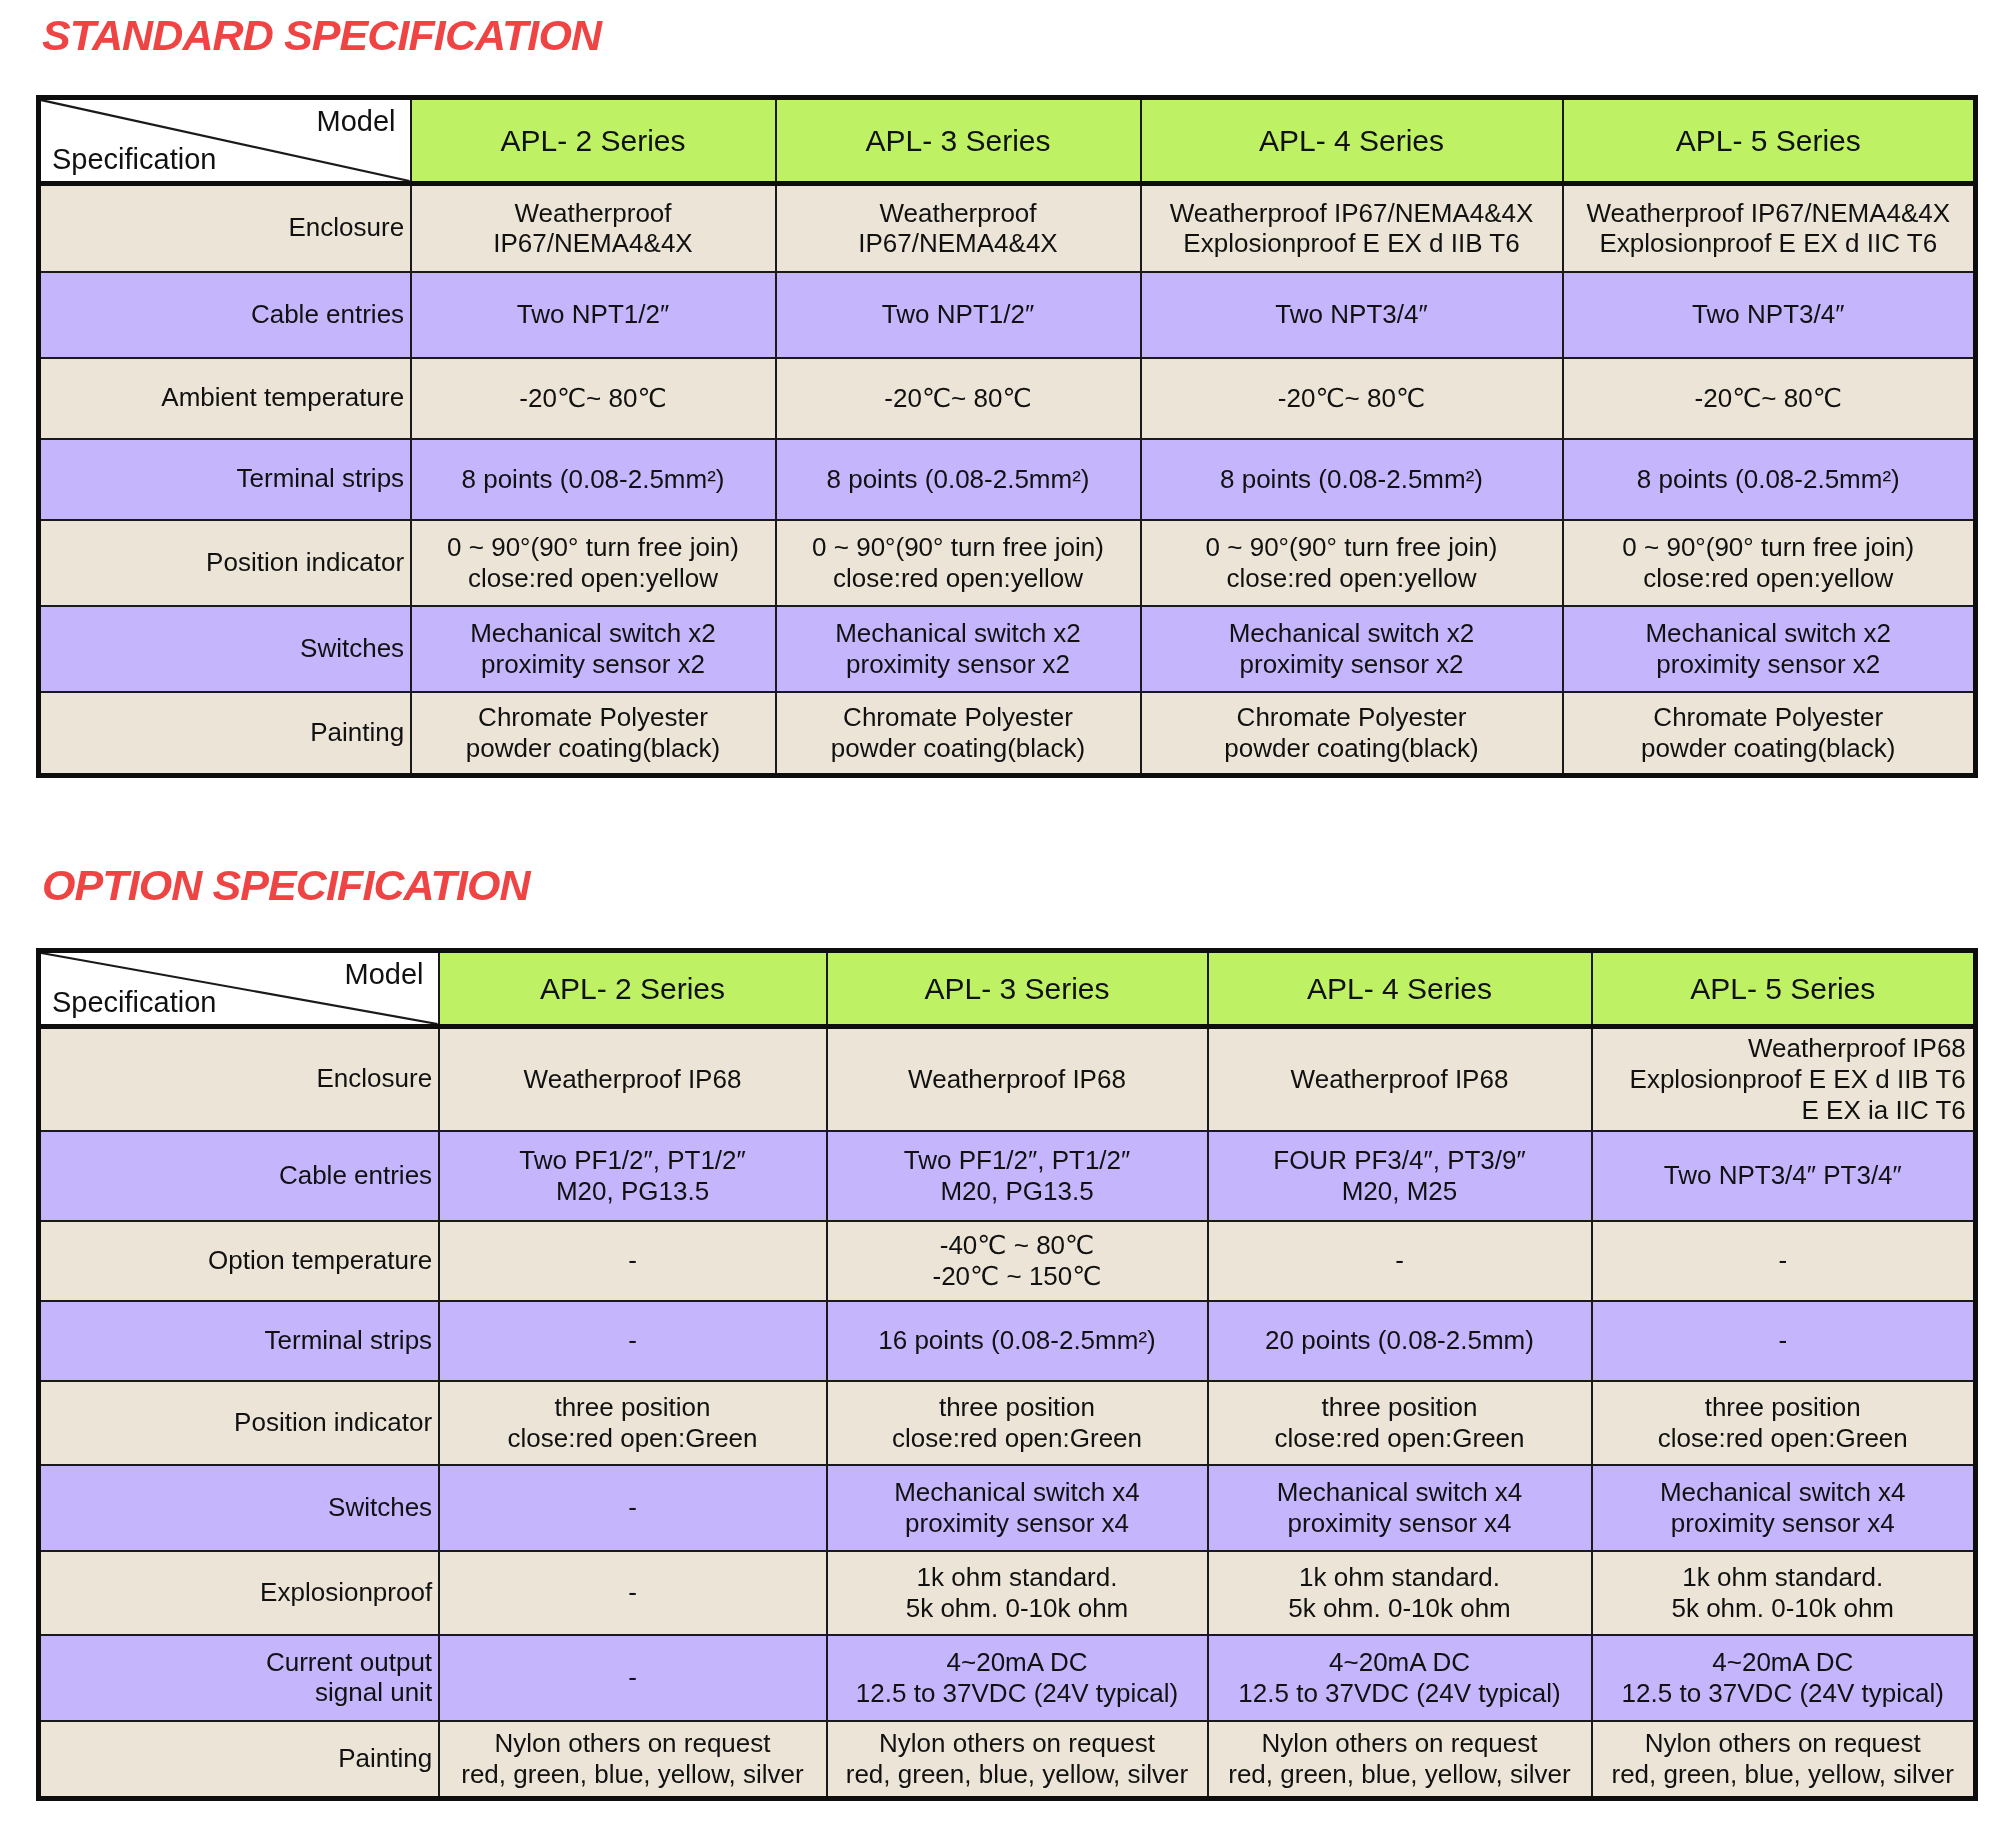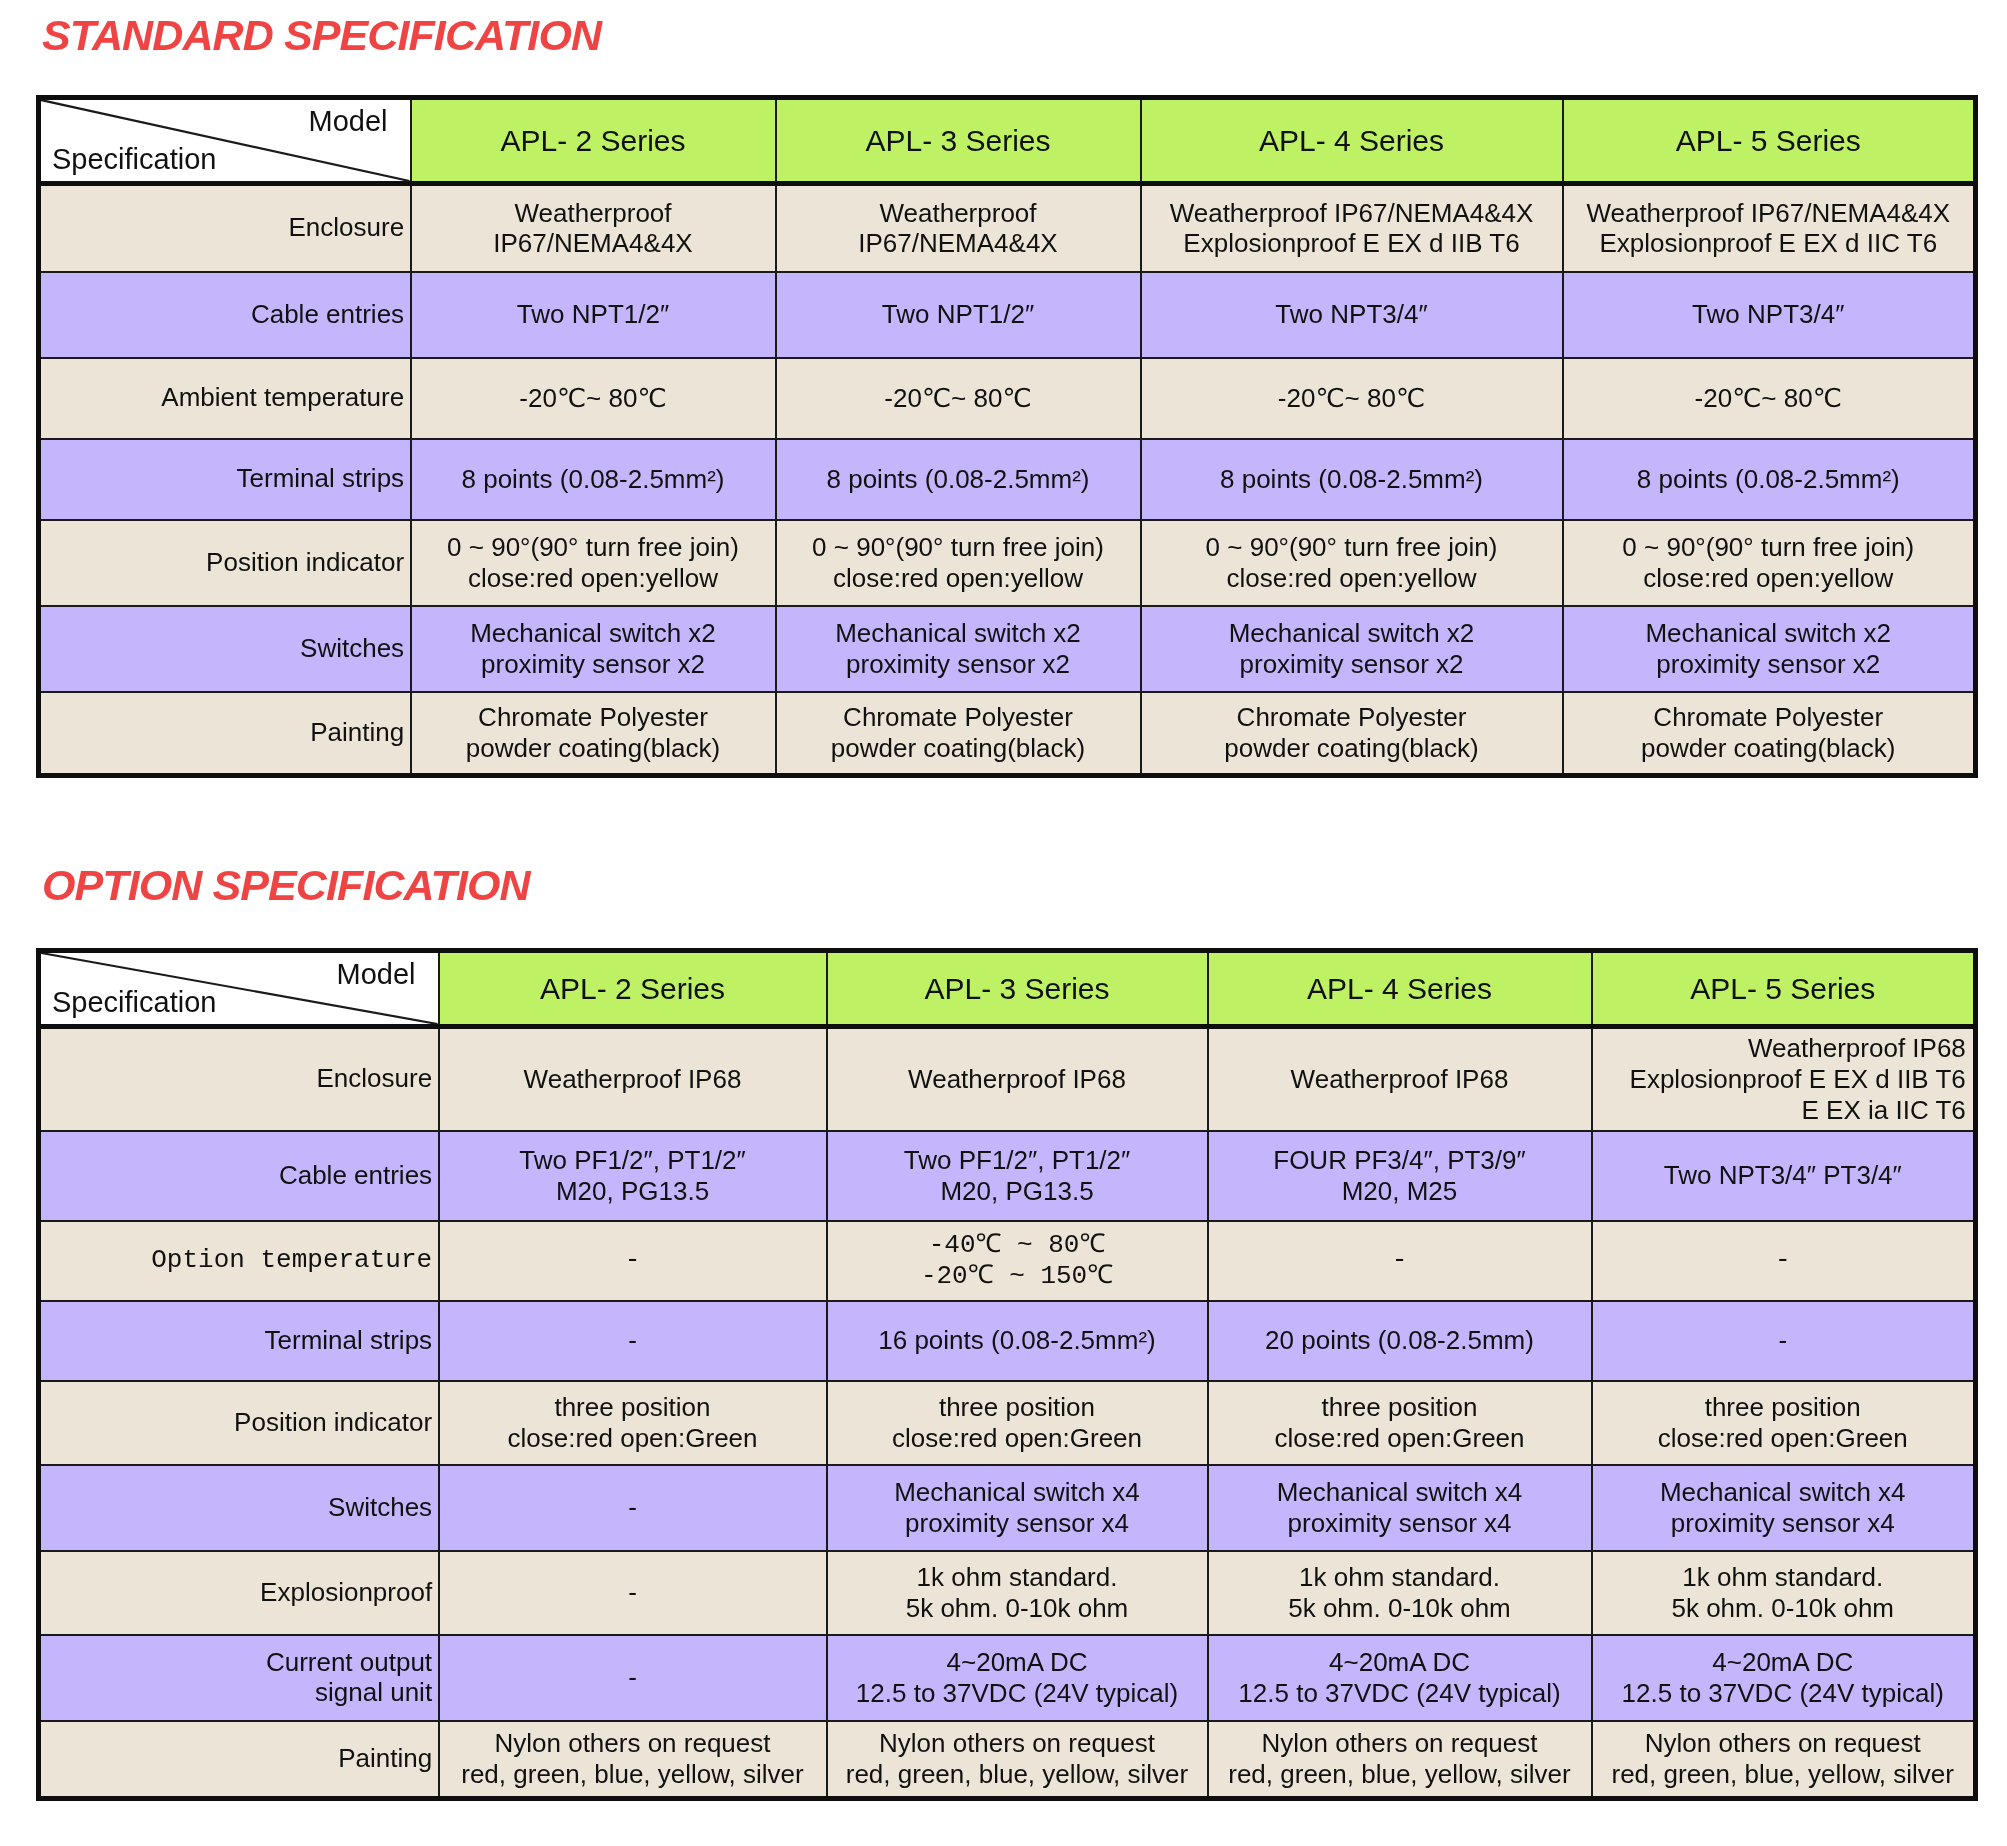--- a/index.html
+++ b/index.html
@@ -53,21 +53,21 @@
     background:#bef264;
     white-space:pre-line;
   }
   th.corner{
     position:relative;
     background:#ffffff;
     padding:0;
   }
   th.corner .corner-svg{position:absolute;left:0;top:0;width:100%;height:100%;}
   th.corner .model-label{
-    position:absolute;top:5.4px;right:22px;
+    position:absolute;top:5.4px;right:14px;
     font-size:29px;
   }
   th.corner .spec-label{
     position:absolute;bottom:5.4px;left:11px;
     font-size:29px;
   }
 
   
   td.row-label{
     font-size:26px;
@@ -92,21 +92,21 @@
   #standard-table tr:nth-child(4){height:81px;}
   #standard-table tr:nth-child(5){height:81px;}
   #standard-table tr:nth-child(6){height:86px;}
   #standard-table tr:nth-child(7){height:86px;}
   #standard-table tr:nth-child(8){height:84px;}
 
   
   #option-table tr:nth-child(1){height:76px;}
   #option-table tr:nth-child(2){height:104px;}
   #option-table tr:nth-child(3){height:90px;}
-  #option-table tr:nth-child(4){height:80px;font-family:Liberation Mono, monospace;}
+  #option-table tr:nth-child(4){height:80px;}
   #option-table tr:nth-child(5){height:80px;}
   #option-table tr:nth-child(6){height:84px;}
   #option-table tr:nth-child(7){height:86px;}
   #option-table tr:nth-child(8){height:84px;}
   #option-table tr:nth-child(9){height:86px;}
   #option-table tr:nth-child(10){height:78px;}
 
   
   #option-table tr:nth-child(2) td:nth-child(5){text-align:right;padding-right:7.2px;}
 </style>

